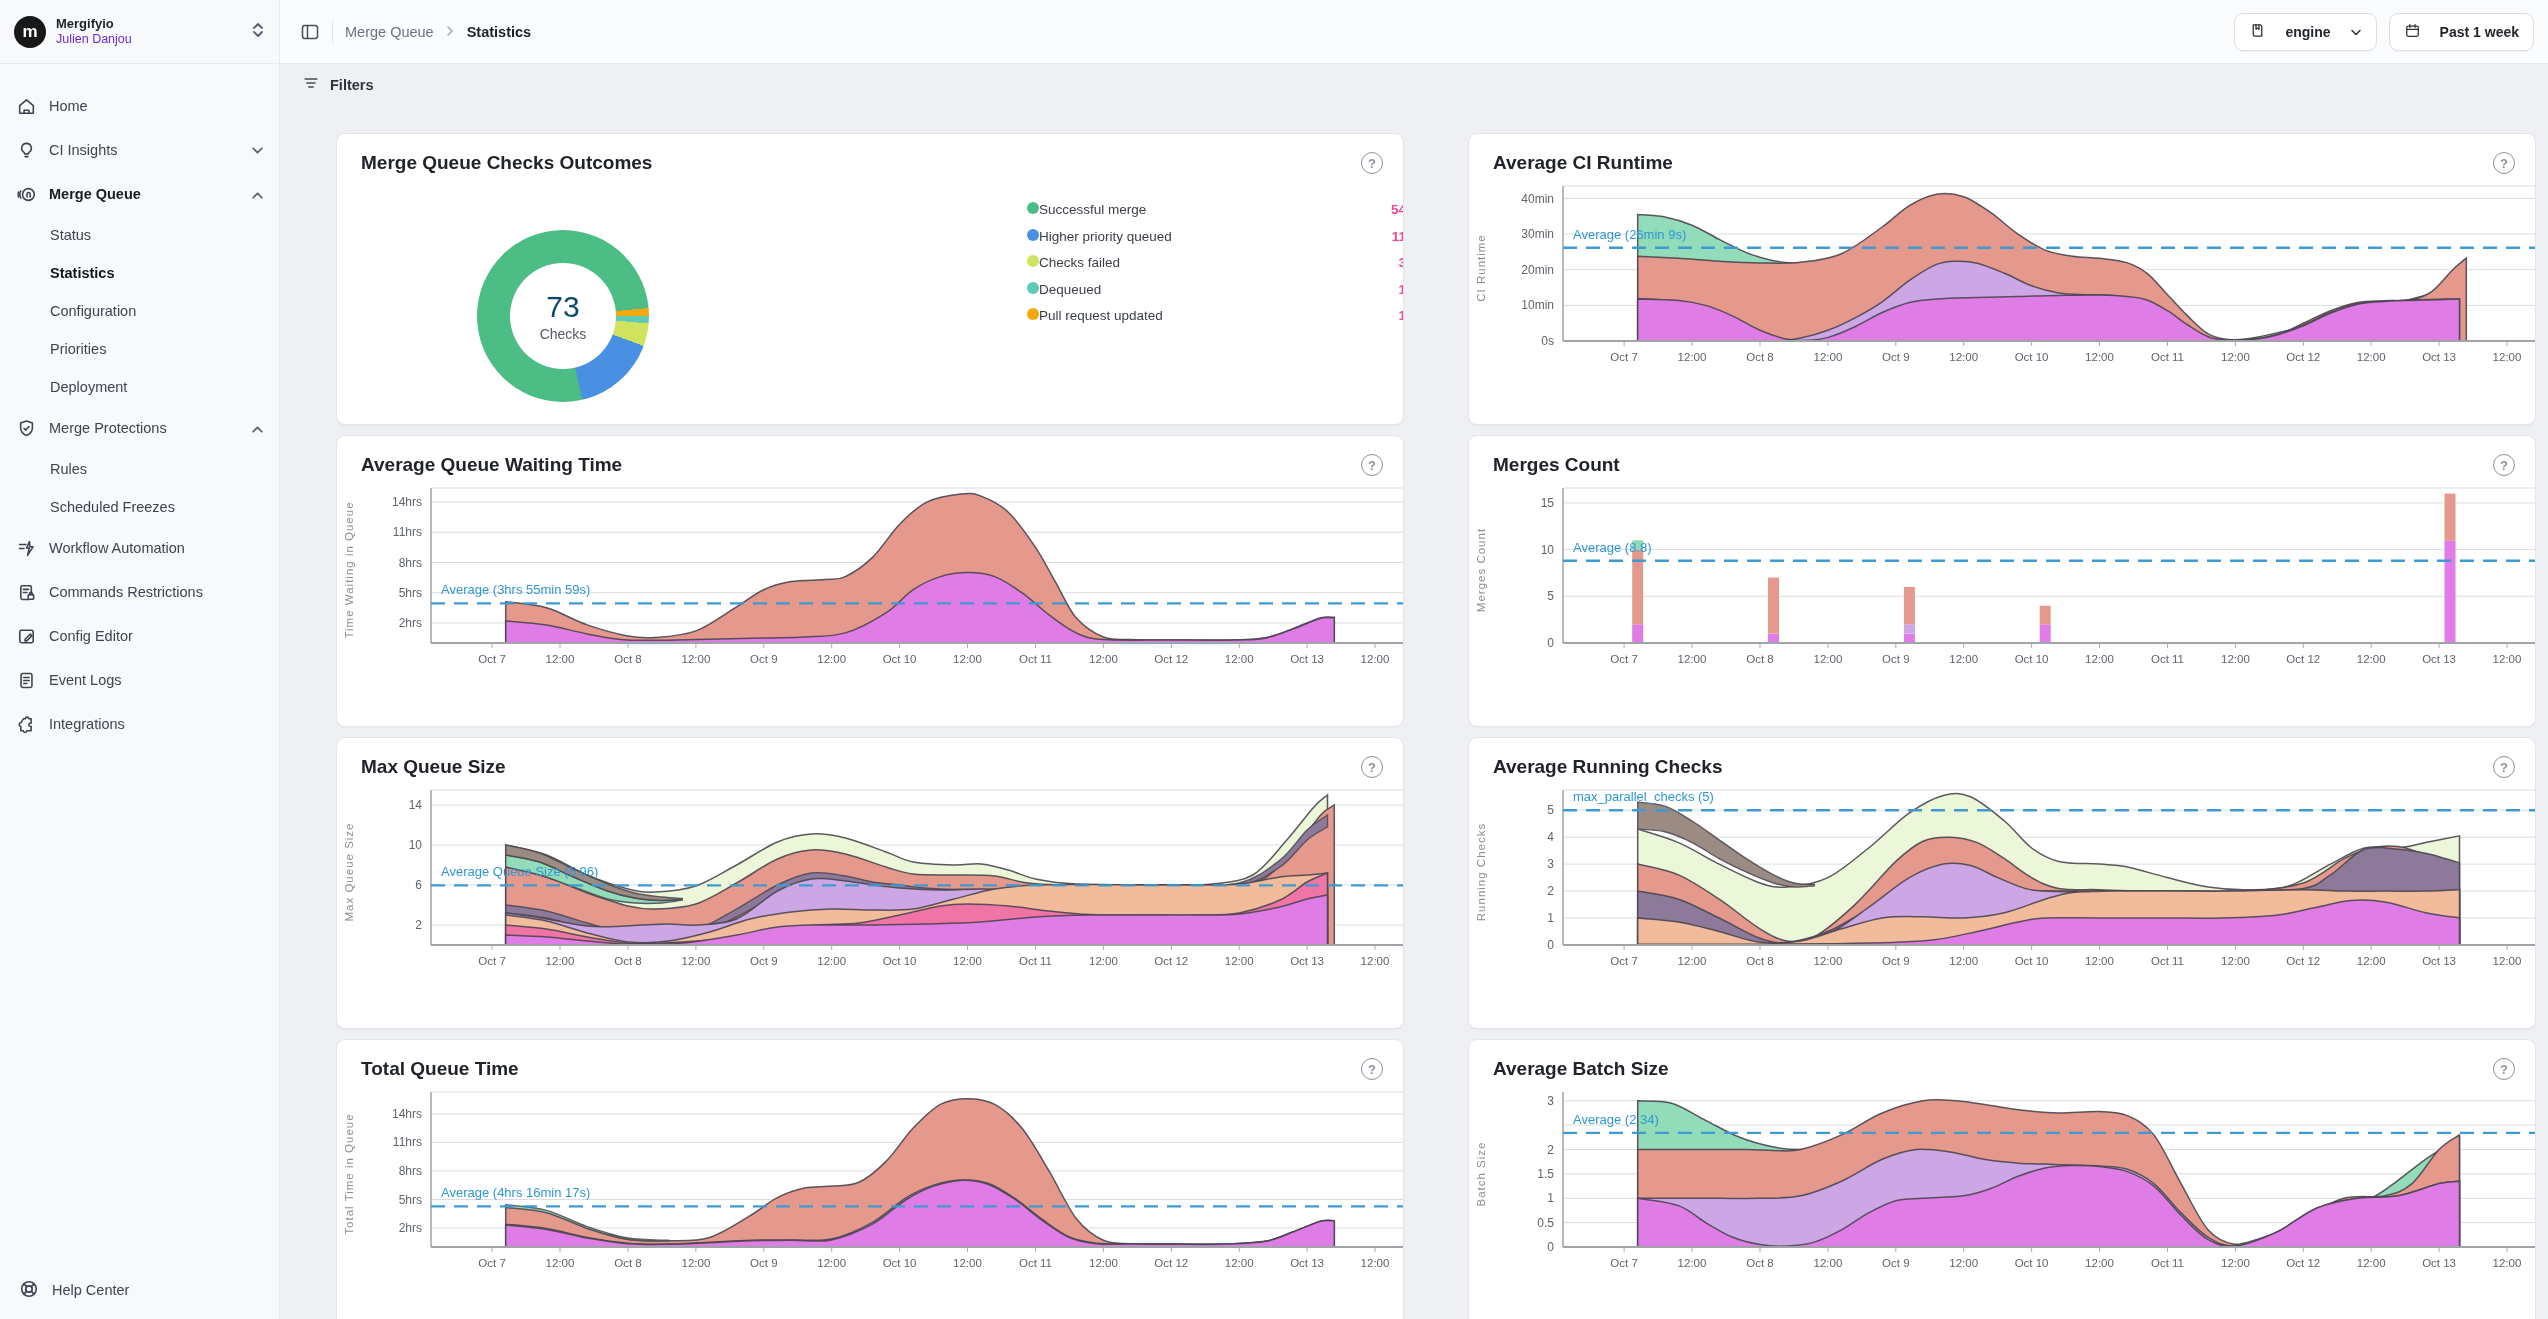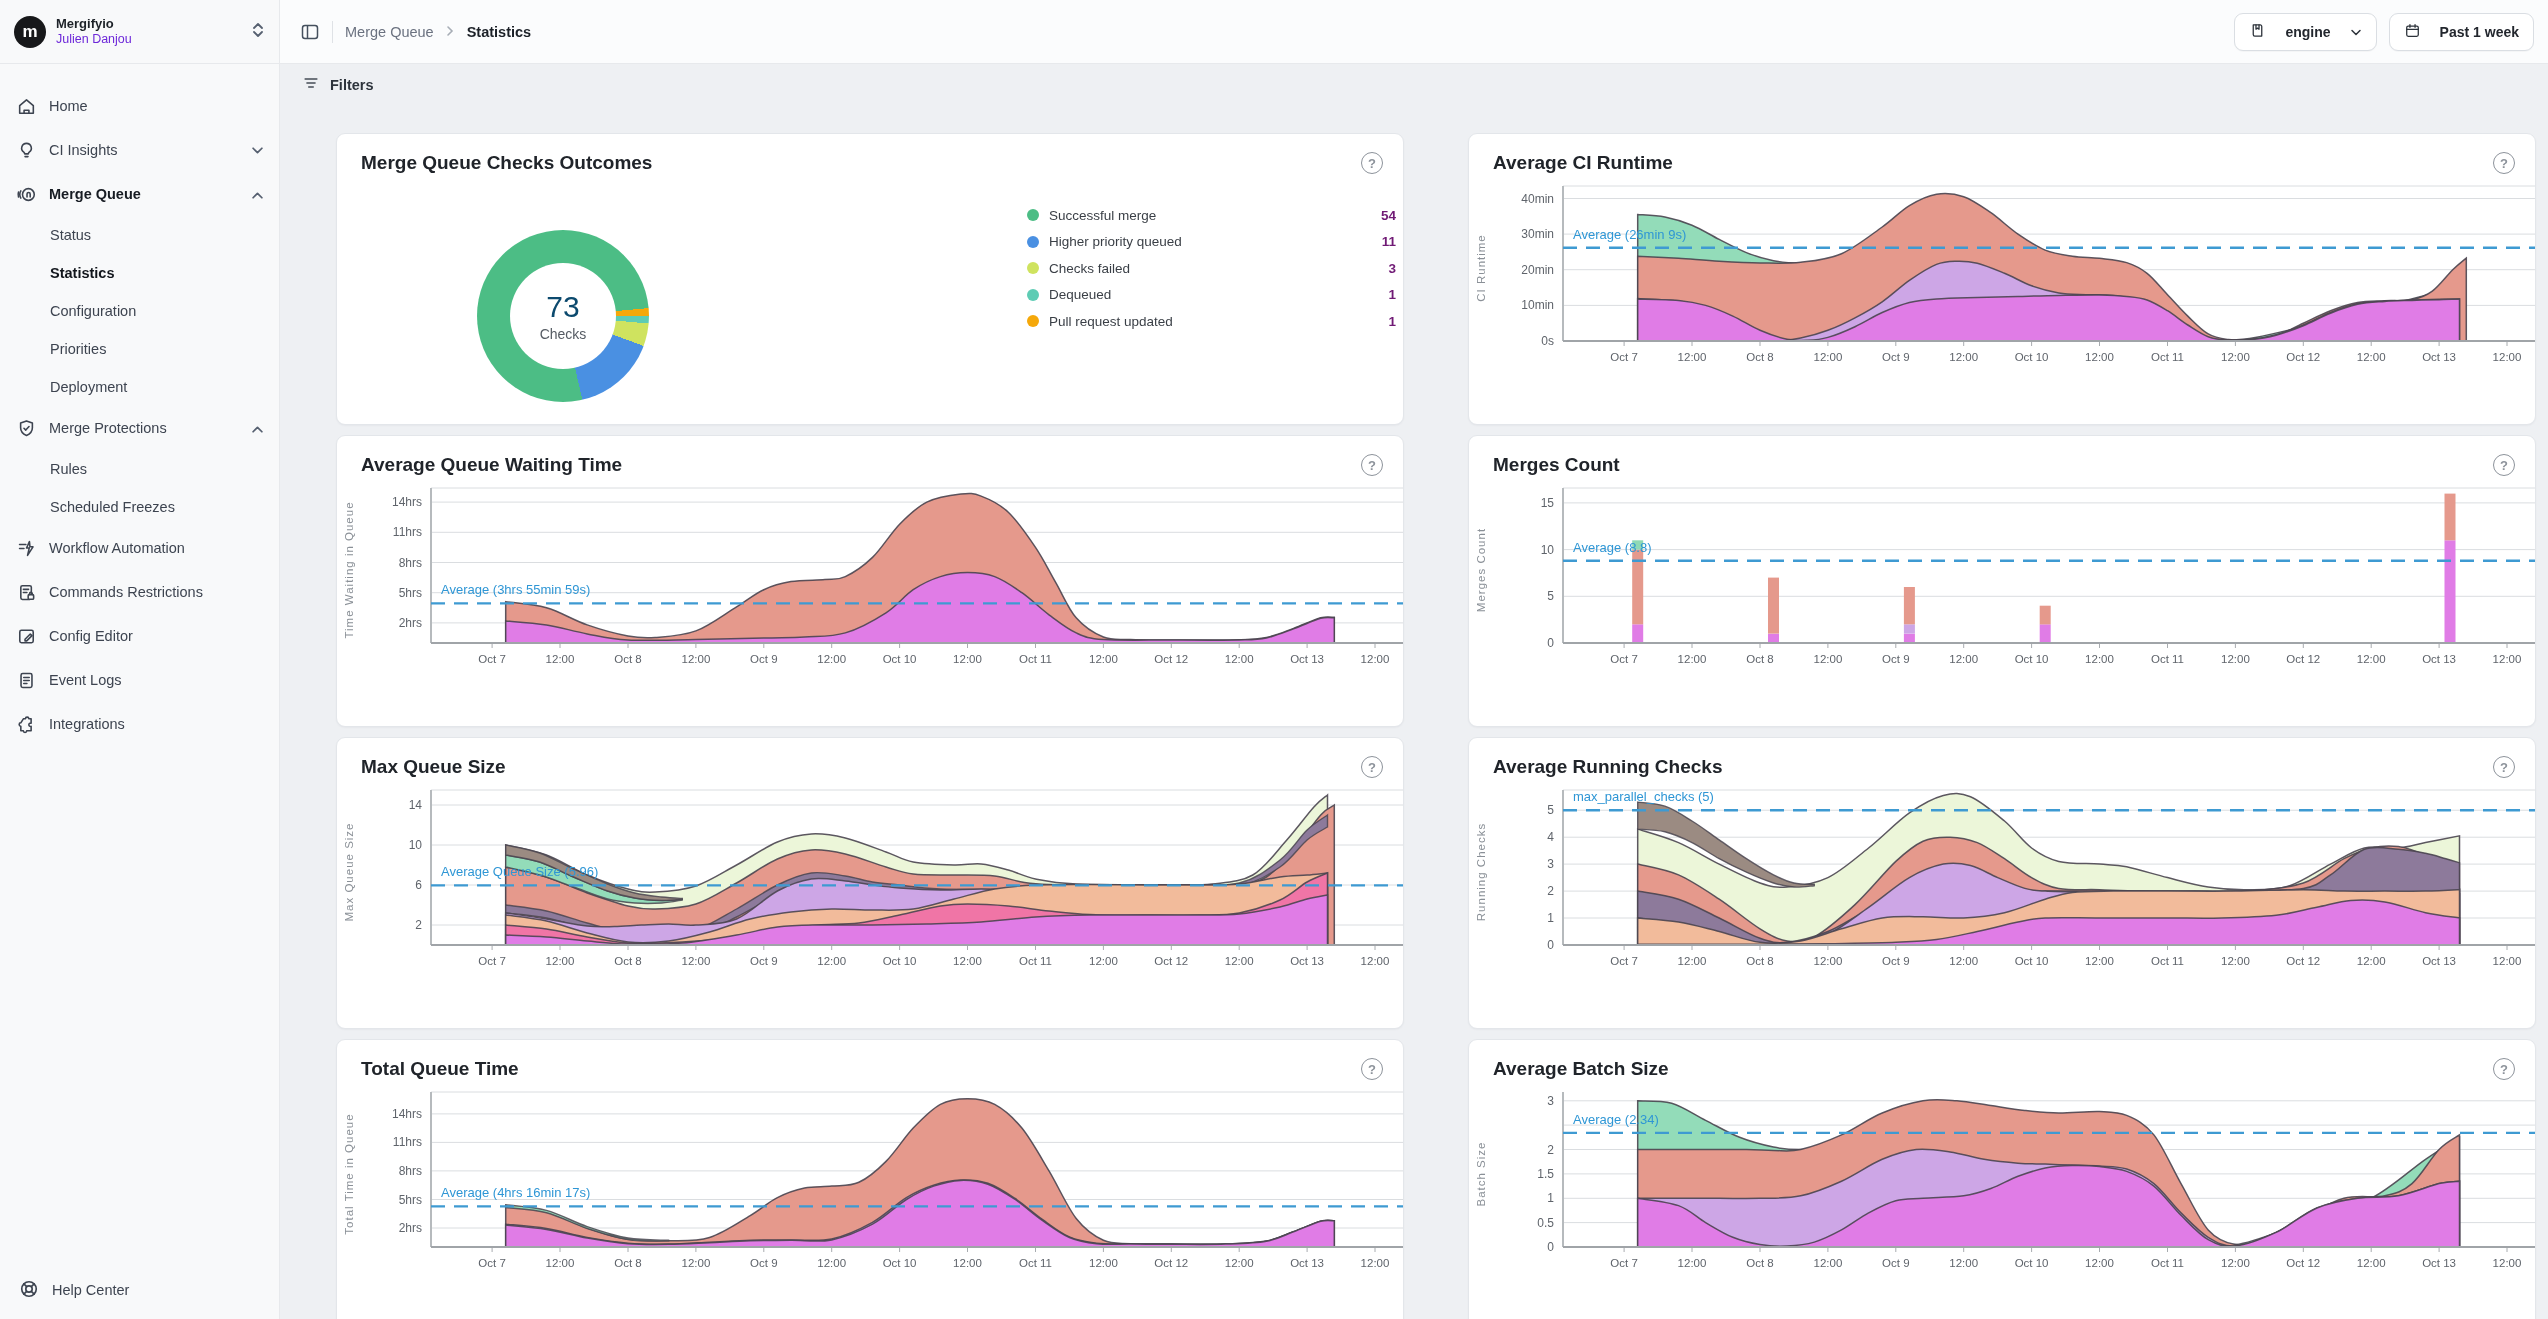--- a/index.html
+++ b/index.html
@@ -67,24 +67,24 @@
     border:1.6px solid #8d939b; color:#8d939b; font-size:13px; font-weight:bold; display:flex;
     align-items:center; justify-content:center; cursor:pointer; background:#fff; }
 
   
   .donut { position:absolute; left:140px; top:96px; width:172px; height:172px; border-radius:50%; }
   .donut-hole { position:absolute; left:33px; top:33px; width:106px; height:106px; border-radius:50%;
     background:#fff; display:flex; flex-direction:column; align-items:center; justify-content:center; }
   .donut-val { font-size:30px; color:#0c4a6e; }
   .donut-cap { font-size:14px; color:#555b63; margin-top:2px; }
   .legend { position:absolute; left:690px; top:68px; width:400px; }
-  .lg-row { display:flex; align-items:center; height:26.5px; gap:10px; }
+  .lg-row { display:flex; height:26.5px; }
   .lg-dot { width:12px; height:12px; border-radius:50%; flex:none; }
   .lg-lb { flex:1; font-size:13.5px; color:#3a3f46; }
-  .lg-val { font-size:13.5px; font-weight:bold; color:#701a75; }
+  .lg-val { font-size:13.5px; font-weight:bold; color:#ec4899; }
   .lg-info { width:15px; height:15px; border-radius:50%; border:1.3px solid #b3b8be; color:#9aa0a6;
     font-size:9px; display:flex; align-items:center; justify-content:center; margin-left:6px; }
 
   
   .chart-svg { position:absolute; left:22px; top:42px; }
   svg text.tk  { font-family:"Liberation Sans",sans-serif; font-size:12px; fill:#5f646b; }
   svg text.tkx { font-family:"Liberation Sans",sans-serif; font-size:11.5px; fill:#5f646b; }
   svg text.avg { font-family:"Liberation Sans",sans-serif; font-size:13px; fill:#2e96d5; }
   .ylab { position:absolute; left:-58px; top:128px; width:140px; text-align:center;
     transform:rotate(-90deg); font-size:11.5px; letter-spacing:1px; color:#8a9097; }

